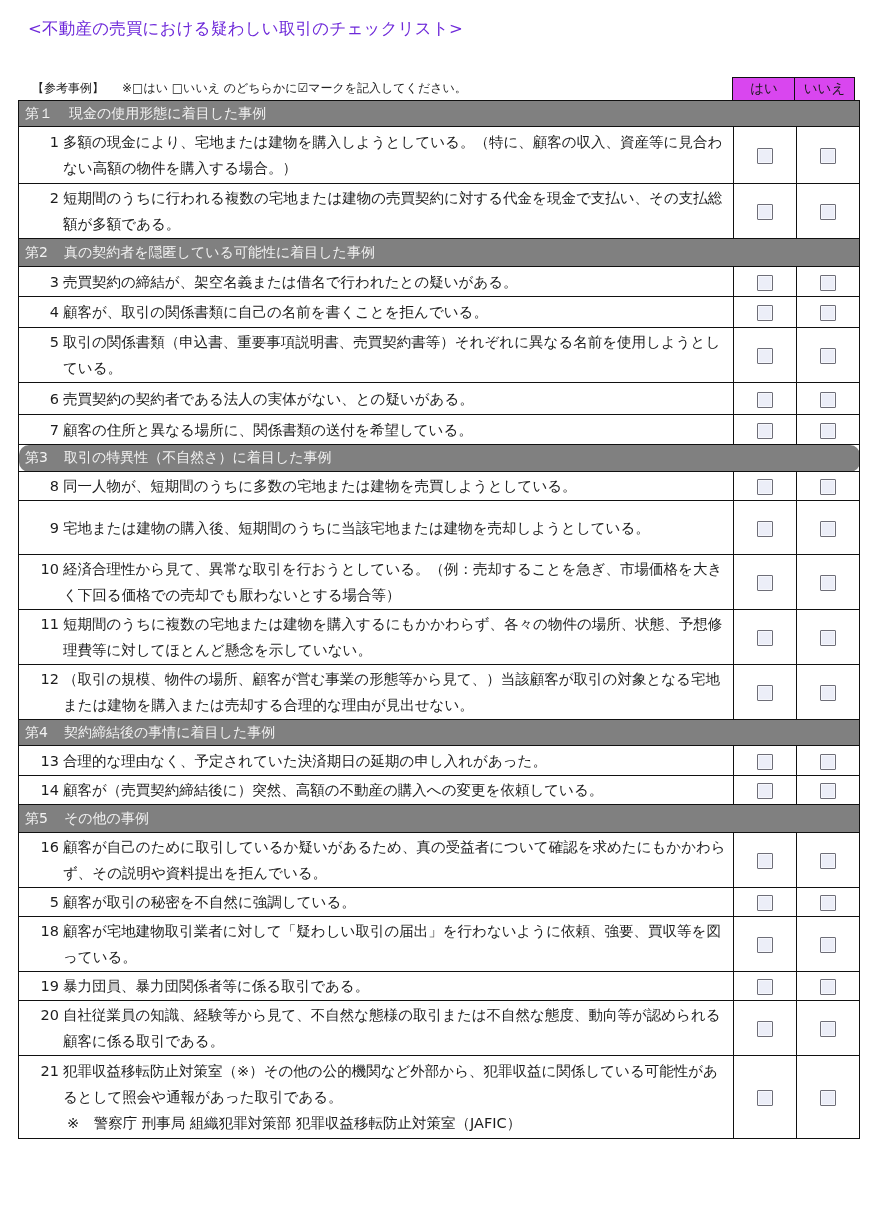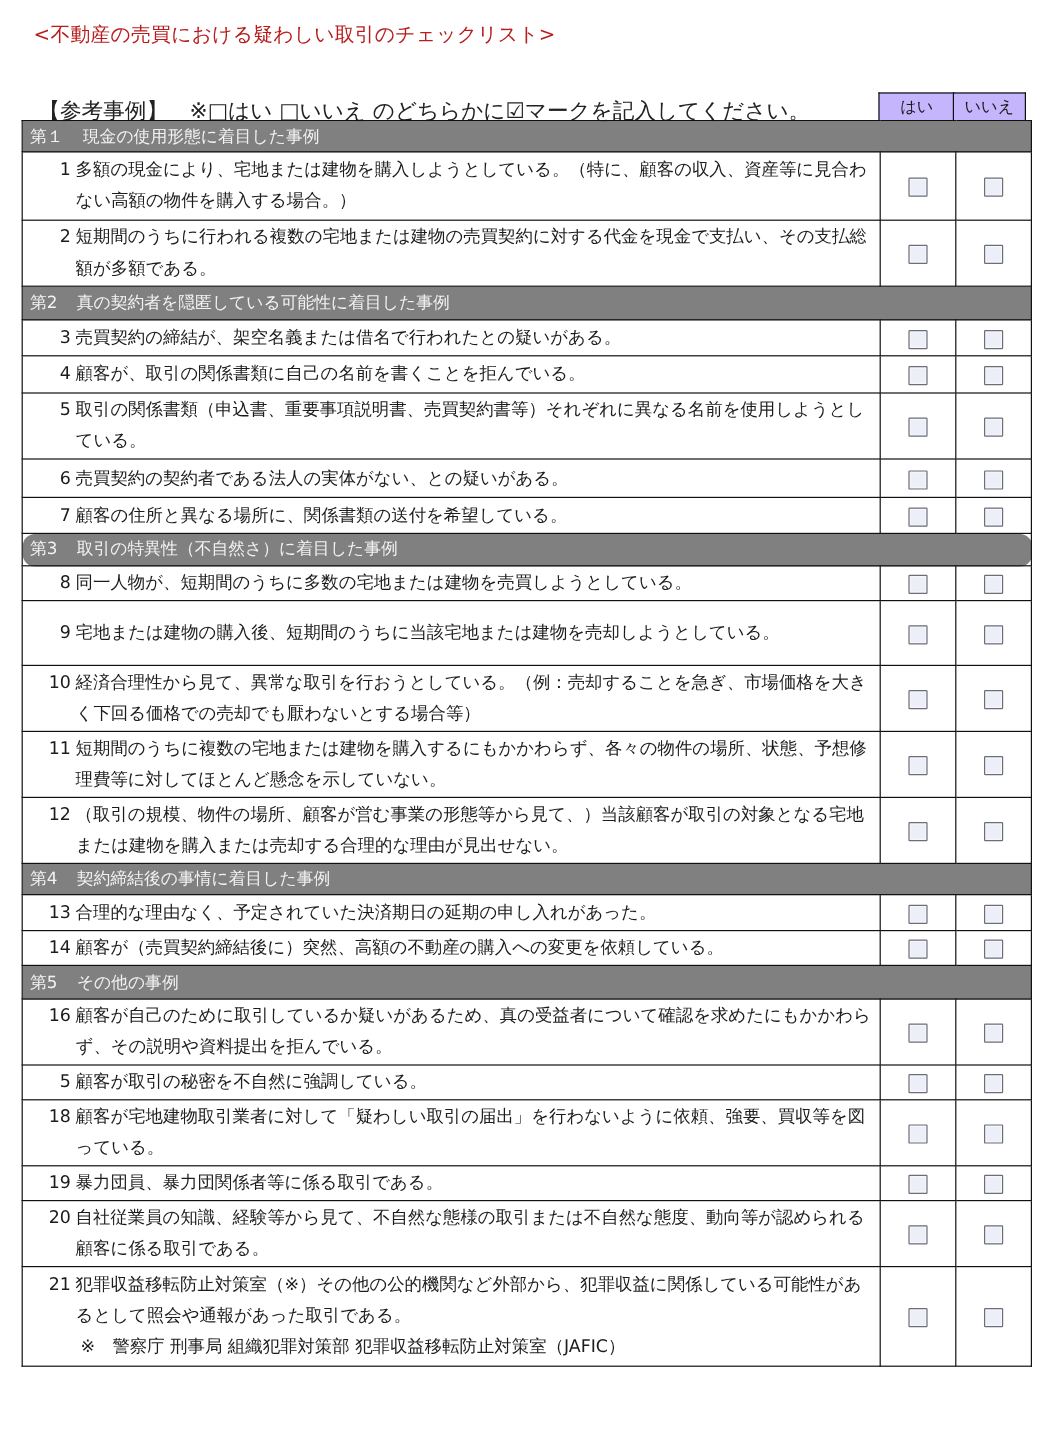--- a/index.html
+++ b/index.html
@@ -3,33 +3,33 @@
 <meta charset="utf-8">
 <style>
   html, body { margin: 0; padding: 0; background: #ffffff; }
   body {
     width: 882px; height: 1210px; position: relative; overflow: hidden;
     font-family: "DejaVu Sans", "Liberation Sans", sans-serif;
     color: #1a1a1a;
   }
   .title {
     position: absolute; left: 28px; top: 18px;
-    font-size: 16.5px; letter-spacing: 0.2px; color: #b91c1c;
+    font-size: 16.5px; letter-spacing: 0.2px; color: #6d28d9;
   }
   .instr-row {
     position: absolute; left: 18px; top: 77px; width: 841px; height: 24px;
   }
   .instr {
-    position: absolute; left: 14px; top: 3px; font-size: 18px; color: #222; white-space: nowrap;
+    position: absolute; left: 14px; top: 3px; font-size: 12px; color: #222; white-space: nowrap;
   }
   .instr .bracket { margin-right: 18px; }
   .col-head {
     position: absolute; top: 0; height: 23px; border: 1.5px solid #111; border-bottom: none;
     font-size: 13.5px; display: flex; align-items: center; justify-content: center; box-sizing: border-box;
-    background: #c4b5fd;
+    background: #d946ef;
   }
   .col-yes { left: 714px; width: 64px; }
   .col-no { left: 776px; width: 61px; }
 
   table.checklist {
     position: absolute; left: 18px; top: 100px; width: 841px;
     border-collapse: collapse; table-layout: fixed;
   }
   table.checklist td {
     border: 1.5px solid #111; padding: 0; vertical-align: middle;

